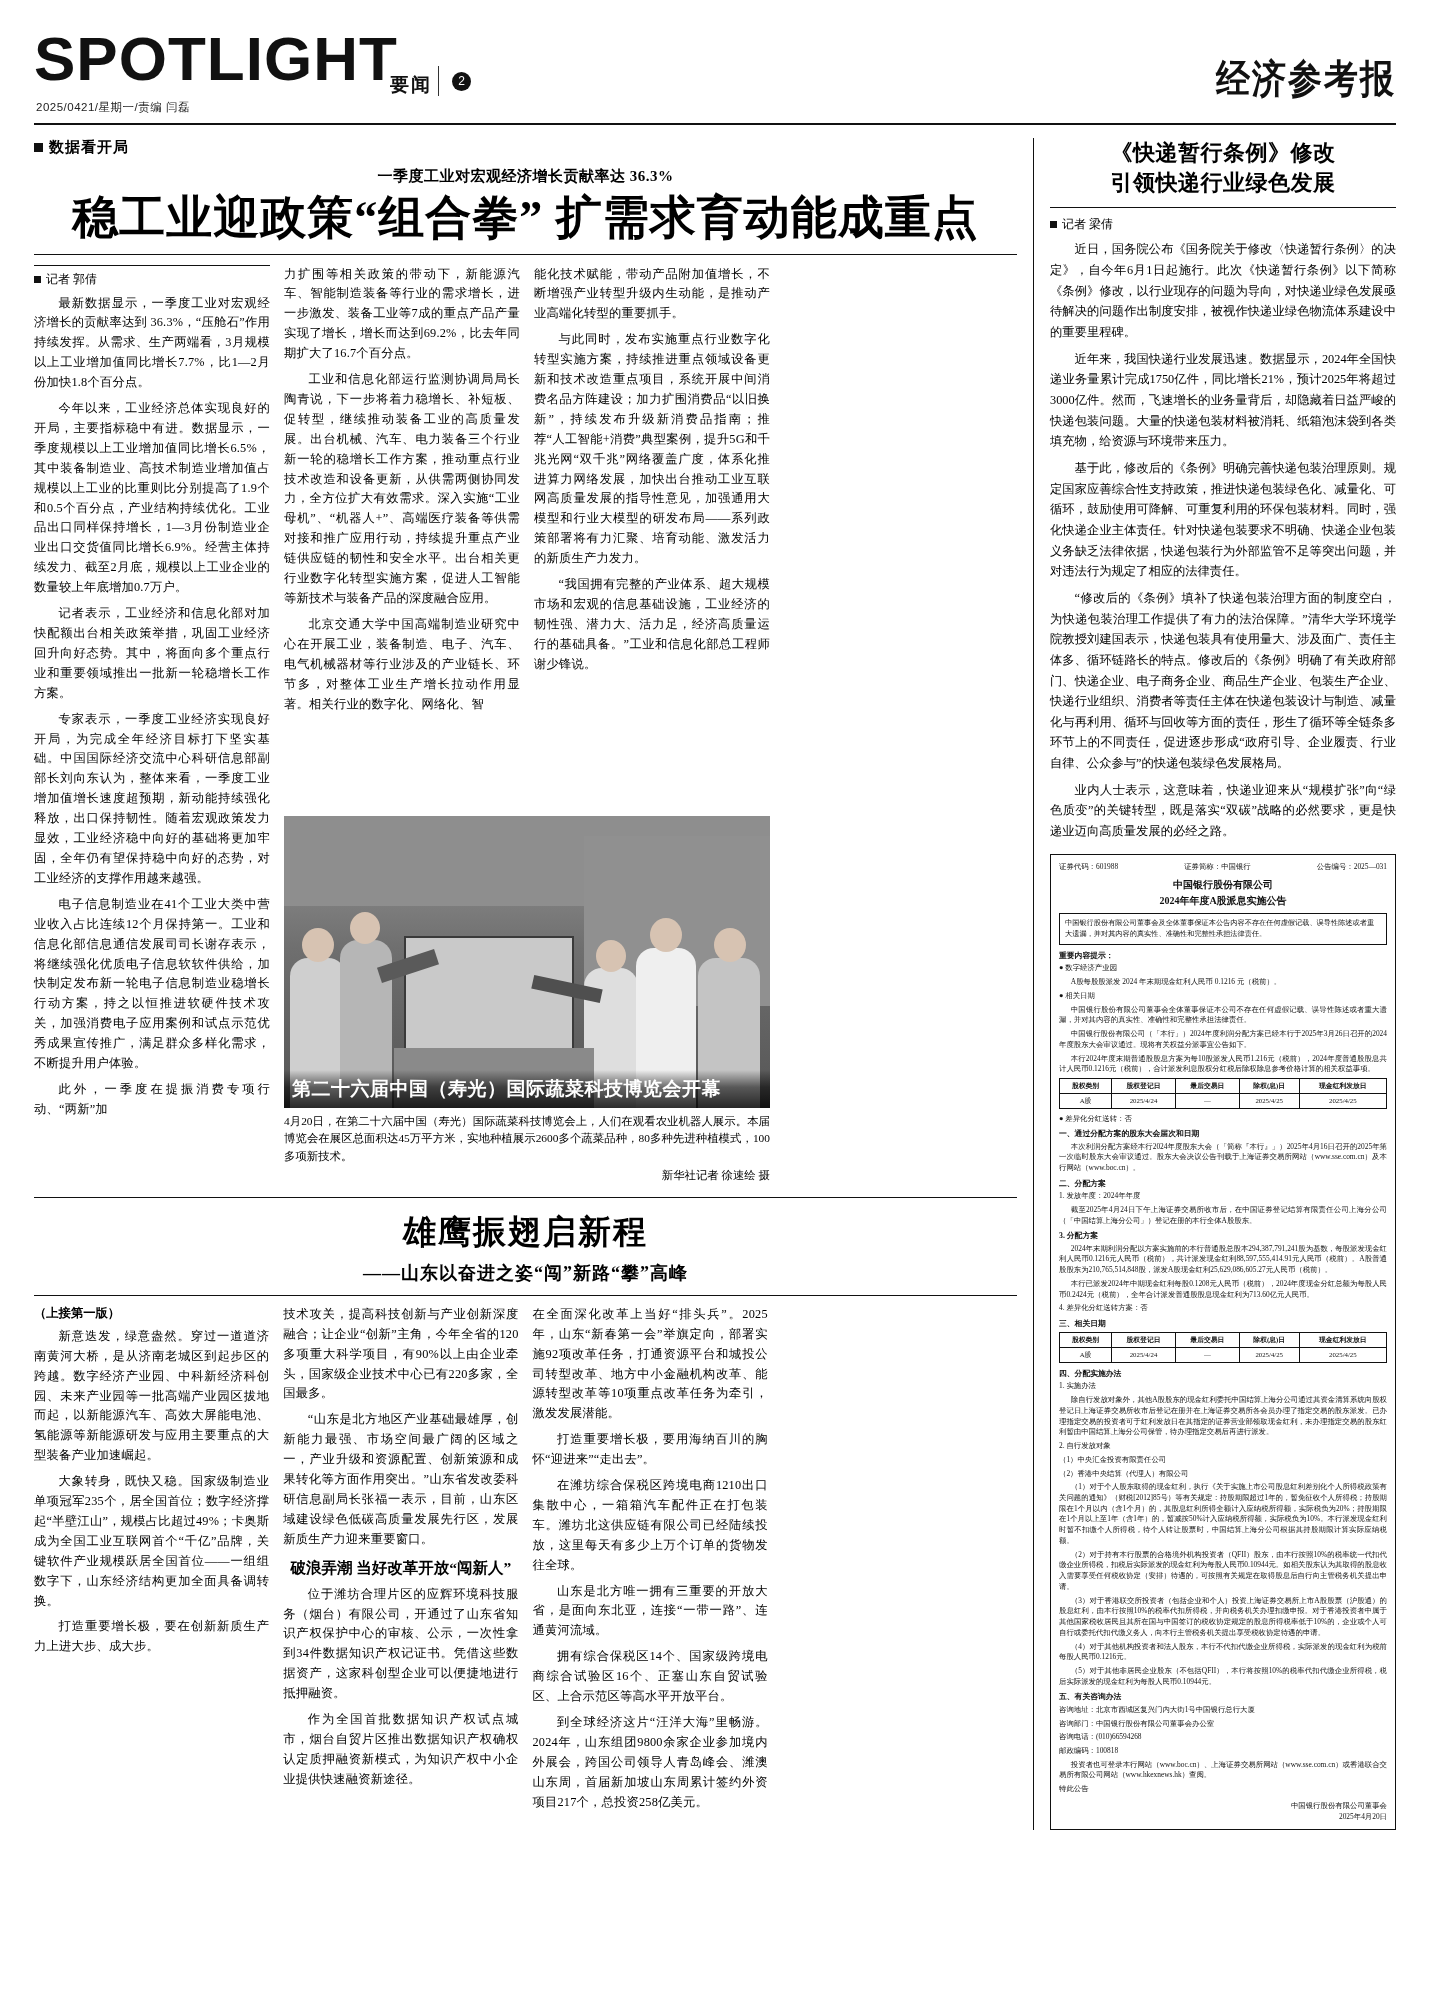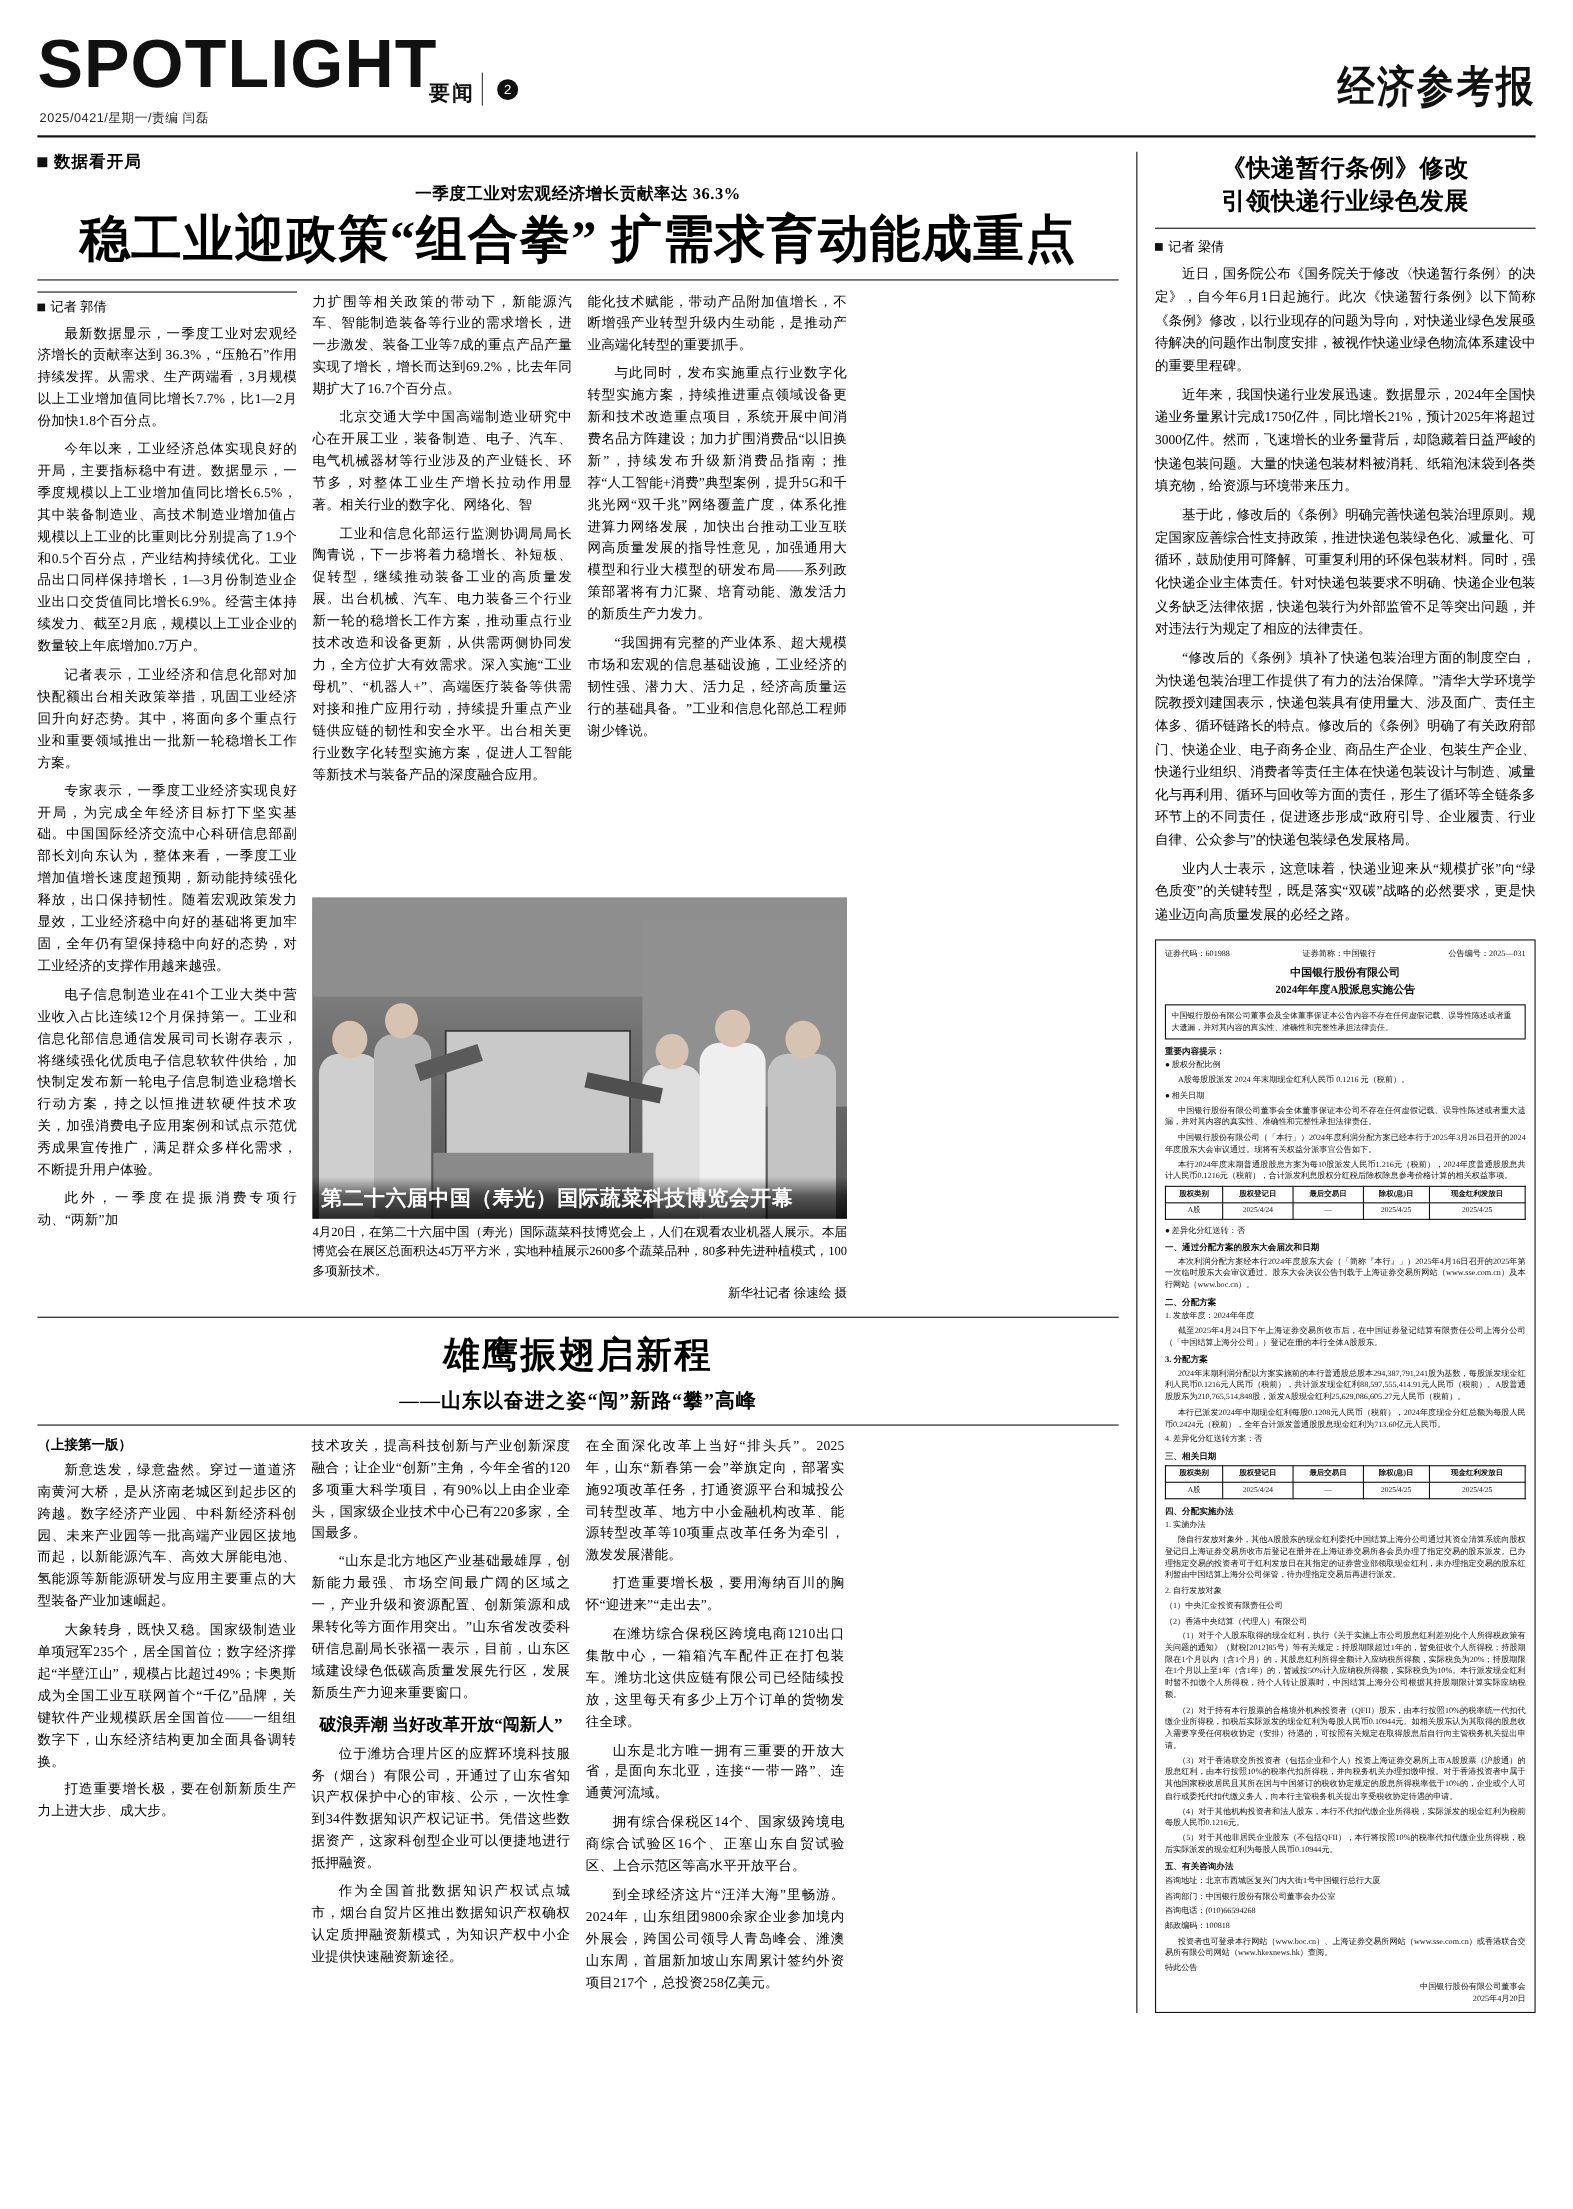--- a/index.html
+++ b/index.html
@@ -194,22 +194,22 @@
           <p class="tx">最新数据显示，一季度工业对宏观经济增长的贡献率达到 36.3%，“压舱石”作用持续发挥。从需求、生产两端看，3月规模以上工业增加值同比增长7.7%，比1—2月份加快1.8个百分点。</p>
           <p class="tx">今年以来，工业经济总体实现良好的开局，主要指标稳中有进。数据显示，一季度规模以上工业增加值同比增长6.5%，其中装备制造业、高技术制造业增加值占规模以上工业的比重则比分别提高了1.9个和0.5个百分点，产业结构持续优化。工业品出口同样保持增长，1—3月份制造业企业出口交货值同比增长6.9%。经营主体持续发力、截至2月底，规模以上工业企业的数量较上年底增加0.7万户。</p>
           <p class="tx">记者表示，工业经济和信息化部对加快配额出台相关政策举措，巩固工业经济回升向好态势。其中，将面向多个重点行业和重要领域推出一批新一轮稳增长工作方案。</p>
           <p class="tx">专家表示，一季度工业经济实现良好开局，为完成全年经济目标打下坚实基础。中国国际经济交流中心科研信息部副部长刘向东认为，整体来看，一季度工业增加值增长速度超预期，新动能持续强化释放，出口保持韧性。随着宏观政策发力显效，工业经济稳中向好的基础将更加牢固，全年仍有望保持稳中向好的态势，对工业经济的支撑作用越来越强。</p>
           <p class="tx">电子信息制造业在41个工业大类中营业收入占比连续12个月保持第一。工业和信息化部信息通信发展司司长谢存表示，将继续强化优质电子信息软软件供给，加快制定发布新一轮电子信息制造业稳增长行动方案，持之以恒推进软硬件技术攻关，加强消费电子应用案例和试点示范优秀成果宣传推广，满足群众多样化需求，不断提升用户体验。</p>
           <p class="tx">此外，一季度在提振消费专项行动、“两新”加</p>
         </div>
 
         <div class="col">
           <p class="tx noind">力扩围等相关政策的带动下，新能源汽车、智能制造装备等行业的需求增长，进一步激发、装备工业等7成的重点产品产量实现了增长，增长而达到69.2%，比去年同期扩大了16.7个百分点。</p>
+          <p class="tx">工业和信息化部运行监测协调局局长陶青说，下一步将着力稳增长、补短板、促转型，继续推动装备工业的高质量发展。出台机械、汽车、电力装备三个行业新一轮的稳增长工作方案，推动重点行业技术改造和设备更新，从供需两侧协同发力，全方位扩大有效需求。深入实施“工业母机”、“机器人+”、高端医疗装备等供需对接和推广应用行动，持续提升重点产业链供应链的韧性和安全水平。出台相关更行业数字化转型实施方案，促进人工智能等新技术与装备产品的深度融合应用。</p>
           <p class="tx">北京交通大学中国高端制造业研究中心在开展工业，装备制造、电子、汽车、电气机械器材等行业涉及的产业链长、环节多，对整体工业生产增长拉动作用显著。相关行业的数字化、网络化、智</p>
-          <p class="tx">工业和信息化部运行监测协调局局长陶青说，下一步将着力稳增长、补短板、促转型，继续推动装备工业的高质量发展。出台机械、汽车、电力装备三个行业新一轮的稳增长工作方案，推动重点行业技术改造和设备更新，从供需两侧协同发力，全方位扩大有效需求。深入实施“工业母机”、“机器人+”、高端医疗装备等供需对接和推广应用行动，持续提升重点产业链供应链的韧性和安全水平。出台相关更行业数字化转型实施方案，促进人工智能等新技术与装备产品的深度融合应用。</p>
         </div>
 
         <div class="col">
           <p class="tx noind">能化技术赋能，带动产品附加值增长，不断增强产业转型升级内生动能，是推动产业高端化转型的重要抓手。</p>
           <p class="tx">与此同时，发布实施重点行业数字化转型实施方案，持续推进重点领域设备更新和技术改造重点项目，系统开展中间消费名品方阵建设；加力扩围消费品“以旧换新”，持续发布升级新消费品指南；推荐“人工智能+消费”典型案例，提升5G和千兆光网“双千兆”网络覆盖广度，体系化推进算力网络发展，加快出台推动工业互联网高质量发展的指导性意见，加强通用大模型和行业大模型的研发布局——系列政策部署将有力汇聚、培育动能、激发活力的新质生产力发力。</p>
           <p class="tx">“我国拥有完整的产业体系、超大规模市场和宏观的信息基础设施，工业经济的韧性强、潜力大、活力足，经济高质量运行的基础具备。”工业和信息化部总工程师谢少锋说。</p>
         </div>
       </div>
 
       <div class="photo-block" style="margin-left:250px; margin-top:-310px;">
@@ -292,21 +292,21 @@
         <div class="nt-top">
           <span>证券代码：601988</span>
           <span>证券简称：中国银行</span>
           <span>公告编号：2025—031</span>
         </div>
         <div class="nt-title">中国银行股份有限公司</div>
         <div class="nt-title" style="margin-top:-4px;">2024年年度A股派息实施公告</div>
         <div class="nt-warn">中国银行股份有限公司董事会及全体董事保证本公告内容不存在任何虚假记载、误导性陈述或者重大遗漏，并对其内容的真实性、准确性和完整性承担法律责任。</div>
 
         <div class="nt-h">重要内容提示：</div>
-        <div class="nt-p noind">● 股权分配比例</div>
+        <div class="nt-p noind">● 数字经济产业园</div>
         <div class="nt-p">A股每股股派发 2024 年末期现金红利人民币 0.1216 元（税前）。</div>
         <div class="nt-p noind">● 相关日期</div>
         <div class="nt-p">中国银行股份有限公司董事会全体董事保证本公司不存在任何虚假记载、误导性陈述或者重大遗漏，并对其内容的真实性、准确性和完整性承担法律责任。</div>
         <div class="nt-p">中国银行股份有限公司（「本行」）2024年度利润分配方案已经本行于2025年3月26日召开的2024年度股东大会审议通过。现将有关权益分派事宜公告如下。</div>
         <div class="nt-p">本行2024年度末期普通股股息方案为每10股派发人民币1.216元（税前），2024年度普通股股息共计人民币0.1216元（税前），合计派发利息股权分红税后除权除息参考价格计算的相关权益事项。</div>
 
         <table class="nt">
           <tbody>
               <tr>
             <th>股权类别</th>

